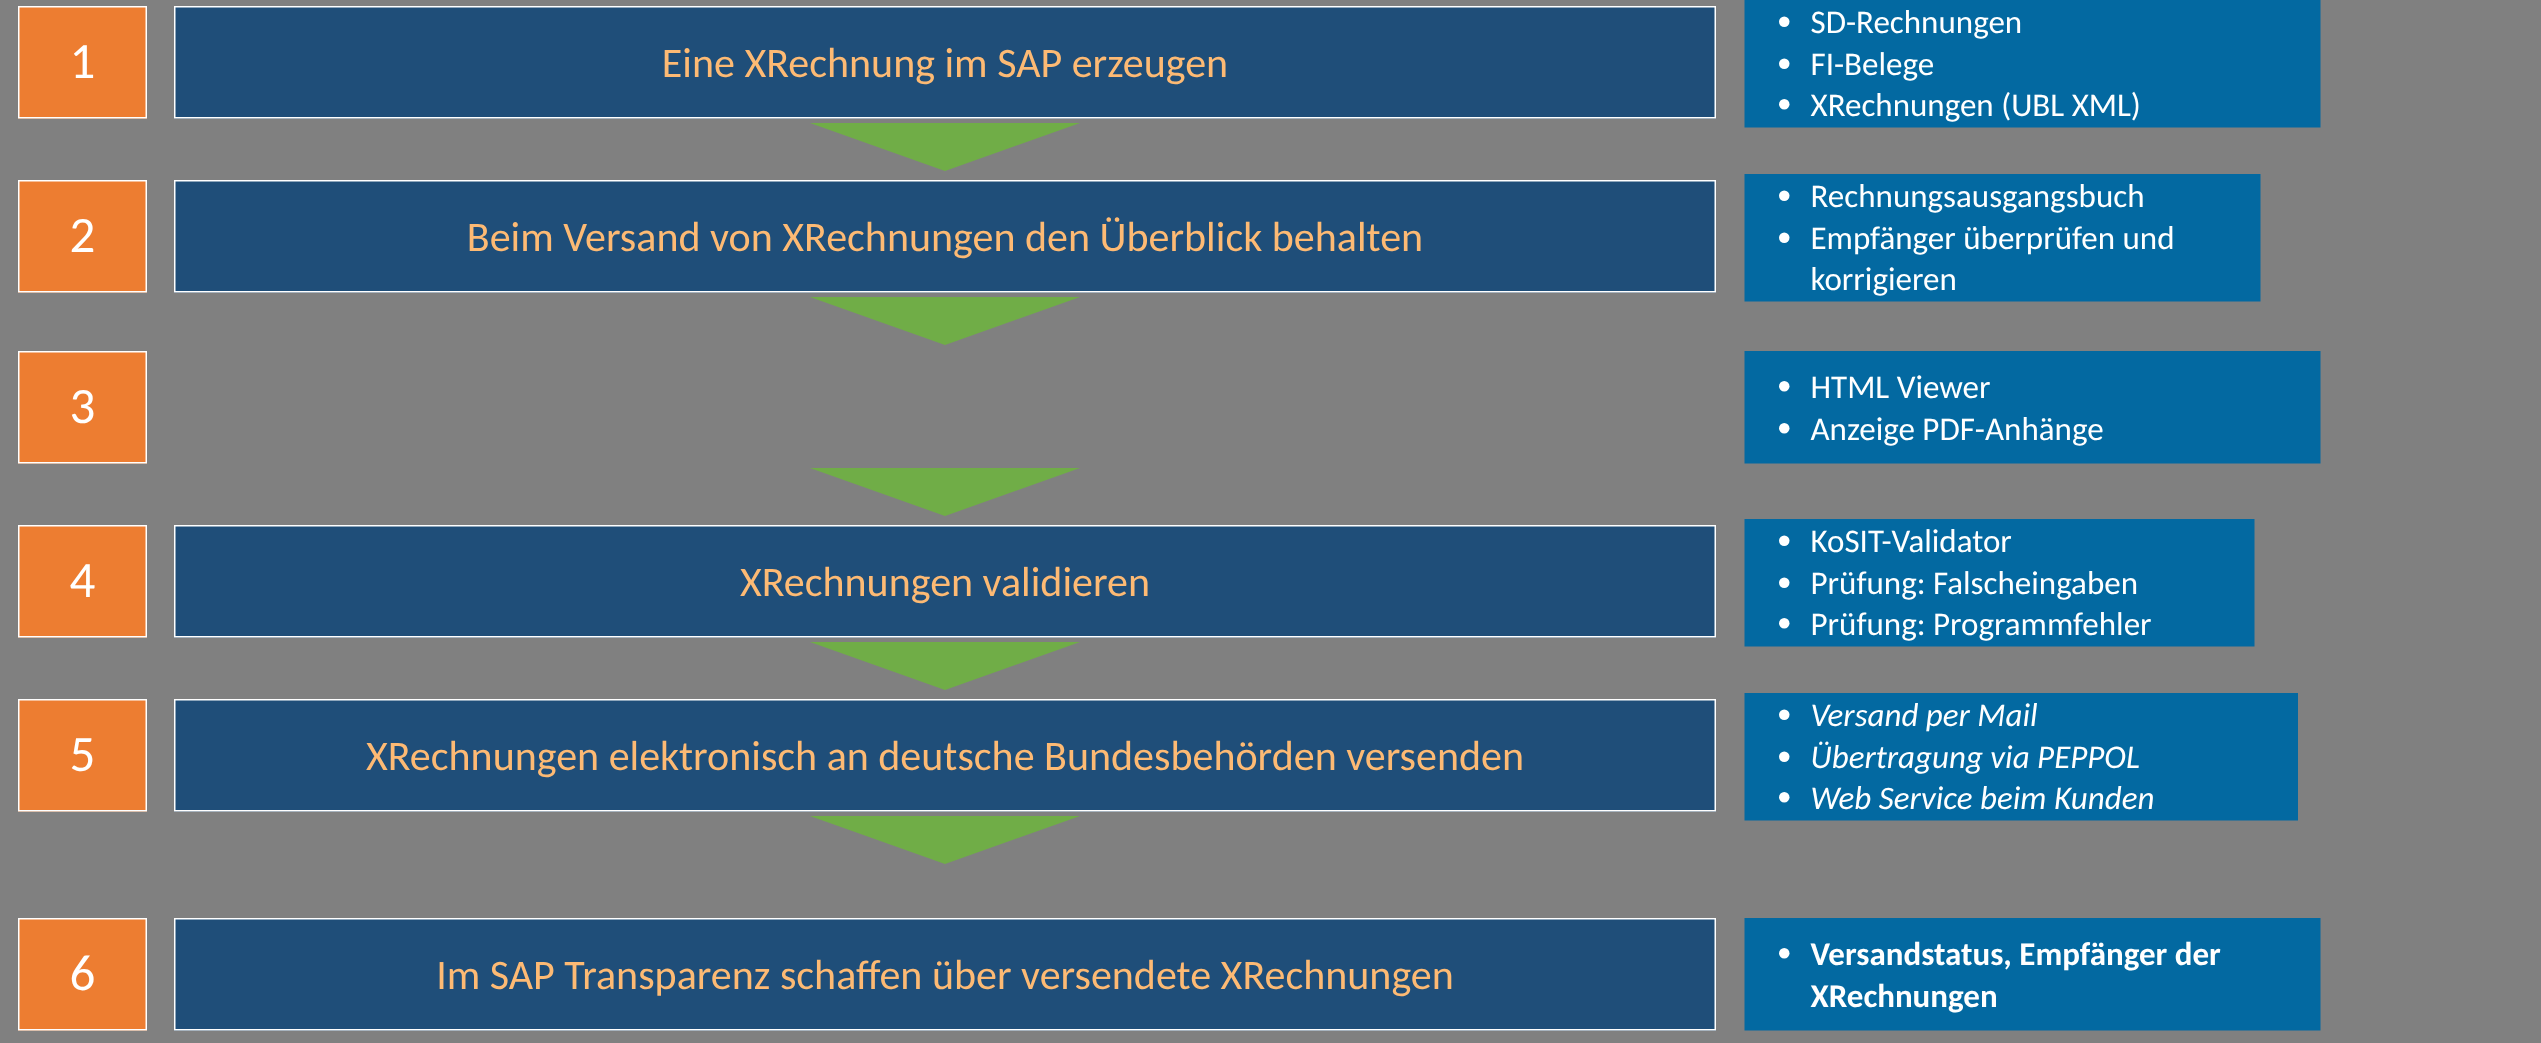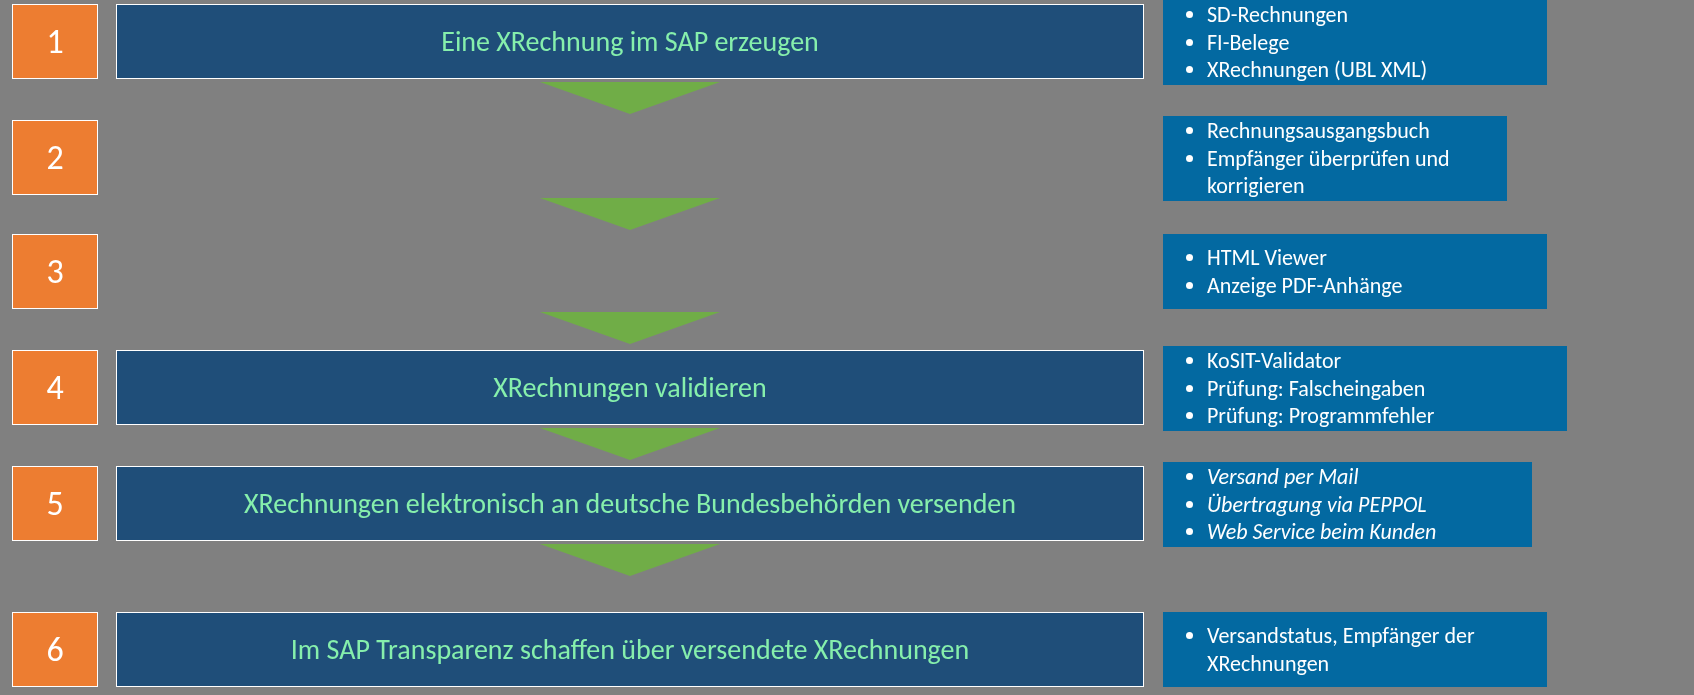--- a/index.html
+++ b/index.html
@@ -20,21 +20,21 @@
       color: #FFFFFF;
       font-size: 34px;
       display: flex;
       align-items: center;
       justify-content: center;
       border: 1px solid #FFFFFF;
       box-sizing: border-box;
     }
     .title-box {
       background: #1F4E79;
-      color: #86efac;
+      color: #fdba74;
       font-size: 28px;
       display: flex;
       align-items: center;
       justify-content: center;
       text-align: center;
       padding: 0 20px;
       border: 1px solid #FFFFFF;
       box-sizing: border-box;
     }
     .detail-box {
@@ -75,38 +75,41 @@
       <span>Eine XRechnung im SAP erzeugen</span>
     </div>
     <div class="detail-box" style="position: absolute; left: 1163px; top: 0px; width: 384px; height: 85px;">
       <ul>
         <li>SD-Rechnungen</li>
         <li>FI-Belege</li>
         <li>XRechnungen (UBL XML)</li>
       </ul>
     </div>
     <div class="num-box" style="position: absolute; left: 12px; top: 120px; width: 86px; height: 75px;">2</div>
+    <div class="title-box" style="position: absolute; left: 116px; top: 120px; width: 1028px; height: 75px;">
+      <span>Beim Versand von XRechnungen den Überblick behalten</span>
+    </div>
     <div class="detail-box" style="position: absolute; left: 1163px; top: 116px; width: 344px; height: 85px;">
       <ul>
         <li>Rechnungsausgangsbuch</li>
         <li>Empfänger überprüfen und korrigieren</li>
       </ul>
     </div>
     <div class="num-box" style="position: absolute; left: 12px; top: 234px; width: 86px; height: 75px;">3</div>
     <div class="detail-box" style="position: absolute; left: 1163px; top: 234px; width: 384px; height: 75px; justify-content: center;">
       <ul>
         <li>HTML Viewer</li>
         <li>Anzeige PDF-Anhänge</li>
       </ul>
     </div>
     <div class="num-box" style="position: absolute; left: 12px; top: 350px; width: 86px; height: 75px;">4</div>
     <div class="title-box" style="position: absolute; left: 116px; top: 350px; width: 1028px; height: 75px;">
       <span>XRechnungen validieren</span>
     </div>
-    <div class="detail-box" style="position: absolute; left: 1163px; top: 346px; width: 404px; height: 85px;">
+    <div class="detail-box" style="position: absolute; left: 1163px; top: 346px; width: 340px; height: 85px;">
       <ul>
         <li>KoSIT-Validator</li>
         <li>Prüfung: Falscheingaben</li>
         <li>Prüfung: Programmfehler</li>
       </ul>
     </div>
     <div class="num-box" style="position: absolute; left: 12px; top: 466px; width: 86px; height: 75px;">5</div>
     <div class="title-box" style="position: absolute; left: 116px; top: 466px; width: 1028px; height: 75px;">
       <span>XRechnungen elektronisch an deutsche Bundesbehörden versenden</span>
     </div>
@@ -114,21 +117,21 @@
       <ul>
         <li>Versand per Mail</li>
         <li>Übertragung via PEPPOL</li>
         <li>Web Service beim Kunden</li>
       </ul>
     </div>
     <div class="num-box" style="position: absolute; left: 12px; top: 612px; width: 86px; height: 75px;">6</div>
     <div class="title-box" style="position: absolute; left: 116px; top: 612px; width: 1028px; height: 75px;">
       <span>Im SAP Transparenz schaffen über versendete XRechnungen</span>
     </div>
-    <div class="detail-box" style="position: absolute; left: 1163px; top: 612px; width: 384px; height: 75px;">
+    <div class="detail-box" style="position: absolute; left: 1163px; top: 612px; width: 384px; height: 75px; font-weight: bold;">
       <ul>
         <li>Versandstatus, Empfänger der XRechnungen</li>
       </ul>
     </div>
     <div class="arrow" style="left: 540px; top: 82px;"></div>
     <div class="arrow" style="left: 540px; top: 198px;"></div>
     <div class="arrow" style="left: 540px; top: 312px;"></div>
     <div class="arrow" style="left: 540px; top: 428px;"></div>
     <div class="arrow" style="left: 540px; top: 544px;"></div>
   </div>

